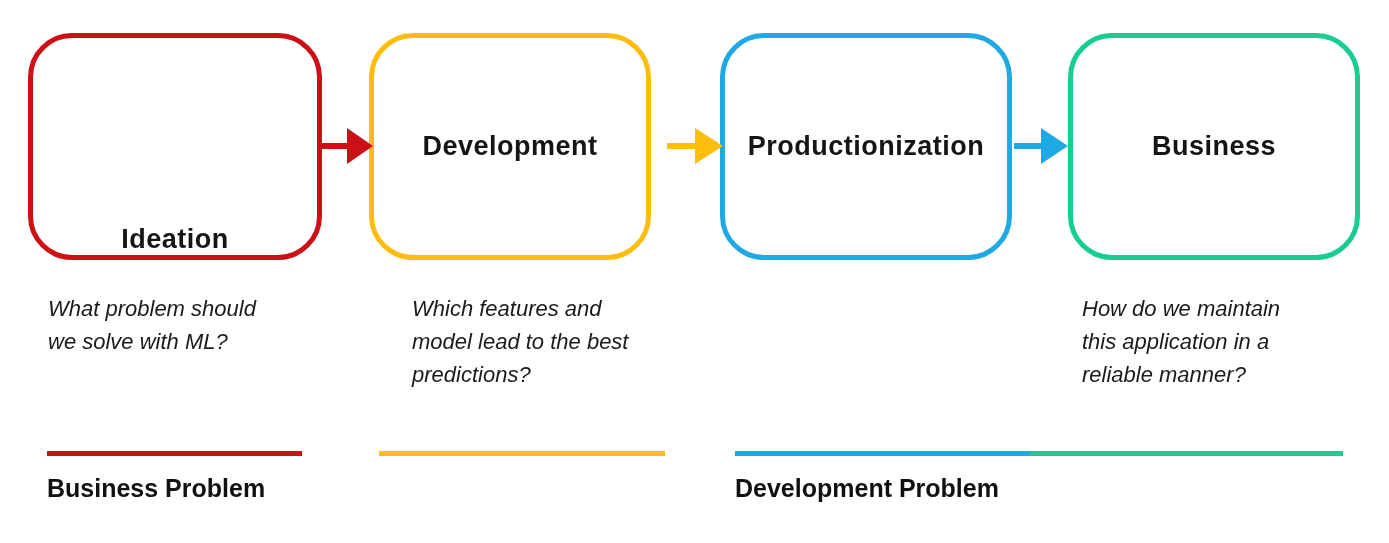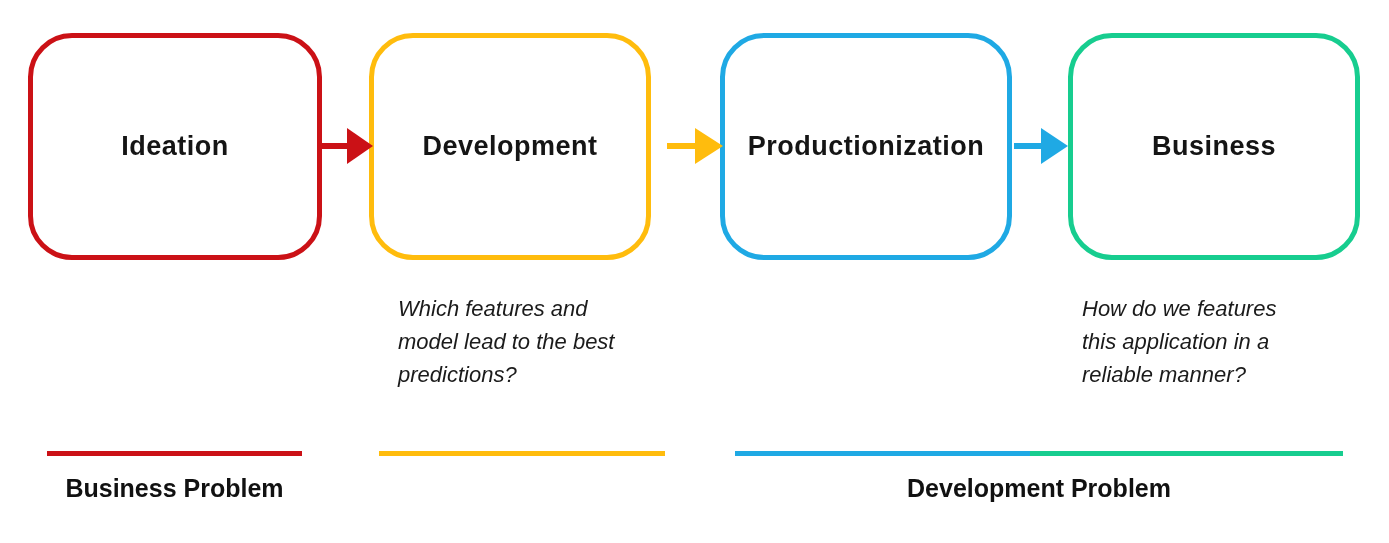--- a/index.html
+++ b/index.html
@@ -27,21 +27,21 @@
     align-items: center;
     justify-content: center;
   }
   .stage-title {
     font-size: 27px;
     font-weight: bold;
     color: #151515;
     letter-spacing: 0.5px;
     white-space: nowrap;
   }
-  .box-ideation          { left: 28px;   width: 294px; }
+  .box-ideation          { left: 28px;   width: 294px; align-items: flex-end; }
   .box-development       { left: 369px;  width: 282px; }
   .box-productionization { left: 720px;  width: 292px; }
   .box-operation         { left: 1068px; width: 292px; }
 
   .arrow {
     position: absolute;
     top: 127px;
     height: 38px;
   }
   .arrow-1 { left: 321px; width: 52px; }
@@ -51,21 +51,21 @@
   .question {
     position: absolute;
     top: 292px;
     font-style: italic;
     font-size: 22px;
     line-height: 33px;
     color: #1b1b1b;
     white-space: pre-line;
   }
   .q-1 { left: 48px;   width: 270px; }
-  .q-2 { left: 398px;  width: 285px; }
+  .q-2 { left: 412px;  width: 285px; }
   .q-3 { left: 737px;  width: 290px; }
   .q-4 { left: 1082px; width: 270px; }
 
   .cat-line {
     position: absolute;
     top: 451px;
     height: 5px;
     display: flex;
   }
   .cat-line .seg { height: 100%; flex: 1; }
@@ -74,21 +74,21 @@
   .line-3 { left: 735px; width: 608px; }
   .line-3 .seg-0 { flex: 0 0 295px; }
   .line-3 .seg-1 { flex: 0 0 313px; }
 
   .cat-label {
     position: absolute;
     top: 474px;
     font-size: 25px;
     font-weight: bold;
     color: #111111;
-    text-align: center;
+    text-align: left;
     white-space: nowrap;
   }
   .label-1 { left: 47px;  width: 255px; }
   .label-2 { left: 379px; width: 286px; }
   .label-3 { left: 735px; width: 608px; }
 </style>
 </head>
 <body>
 
 <div class="canvas">
@@ -117,24 +117,26 @@
   <svg class="arrow arrow-2" viewBox="0 0 56 38" preserveAspectRatio="none" style="color: rgb(255, 188, 13);">
     <rect x="0" y="16" width="30" height="6" fill="currentColor"></rect>
     <polygon points="28,1 28,37 56,19" fill="currentColor"></polygon>
   </svg>
 
   <svg class="arrow arrow-3" viewBox="0 0 54 38" preserveAspectRatio="none" style="color: rgb(31, 169, 228);">
     <rect x="0" y="16" width="29" height="6" fill="currentColor"></rect>
     <polygon points="27,1 27,37 54,19" fill="currentColor"></polygon>
   </svg>
 
+  <div class="question q-1">What problem should
+we solve with ML?</div>
   <div class="question q-2">Which features and
 model lead to the best
 predictions?</div>
-  <div class="question q-4">How do we features
+  <div class="question q-4">How do we maintain
 this application in a
 reliable manner?</div>
 
   <div class="cat-line line-1">
     <div class="seg" style="background-color: rgb(203, 17, 22);"></div>
   </div>
 
   <div class="cat-line line-2">
     <div class="seg" style="background-color: rgb(255, 188, 13);"></div>
   </div>

